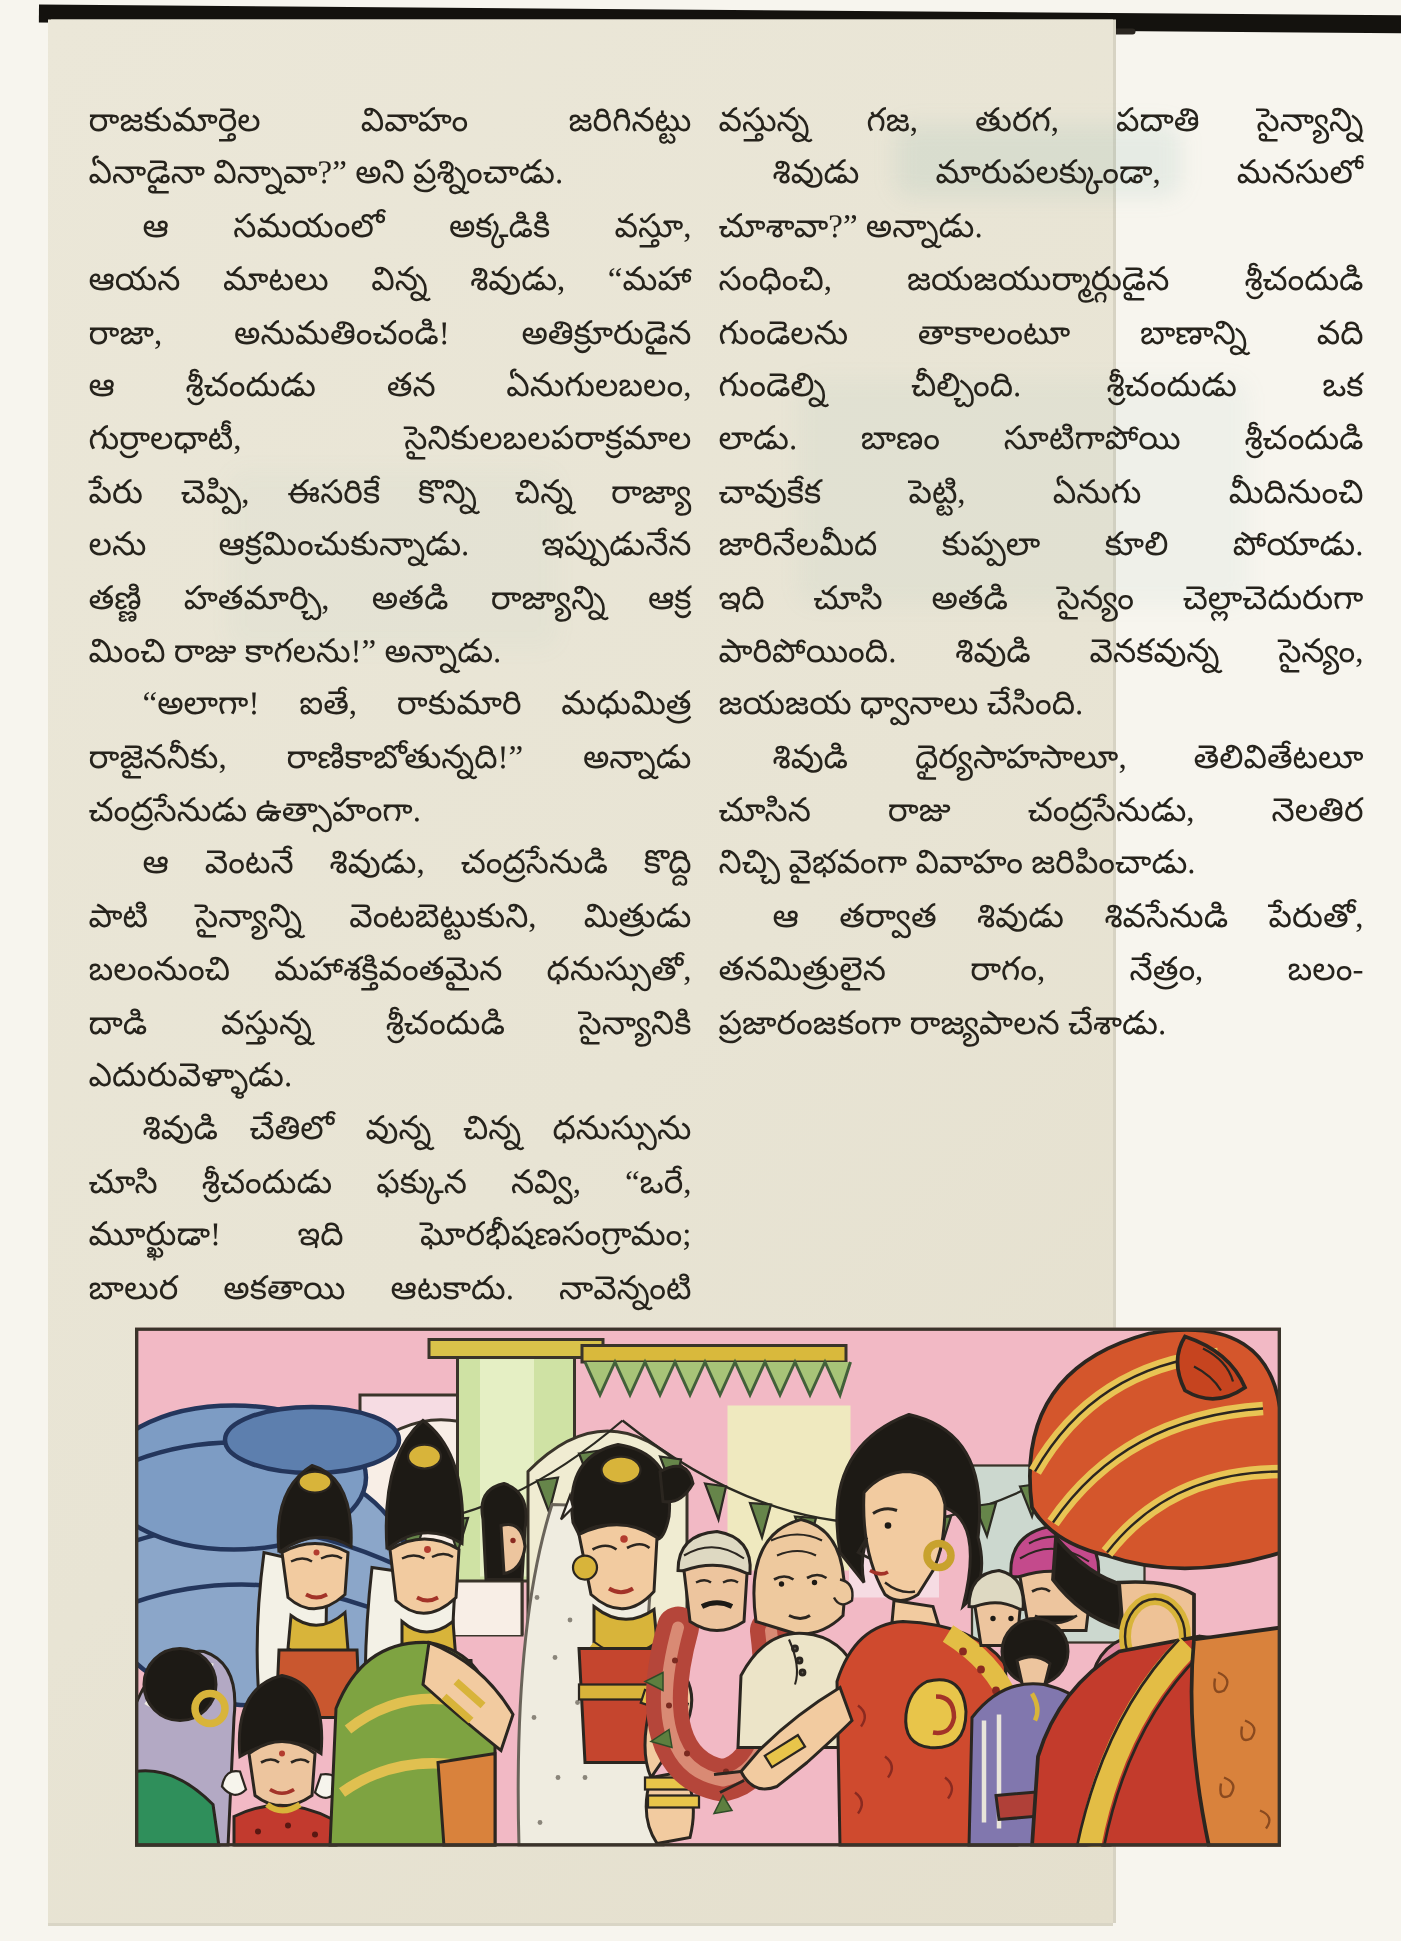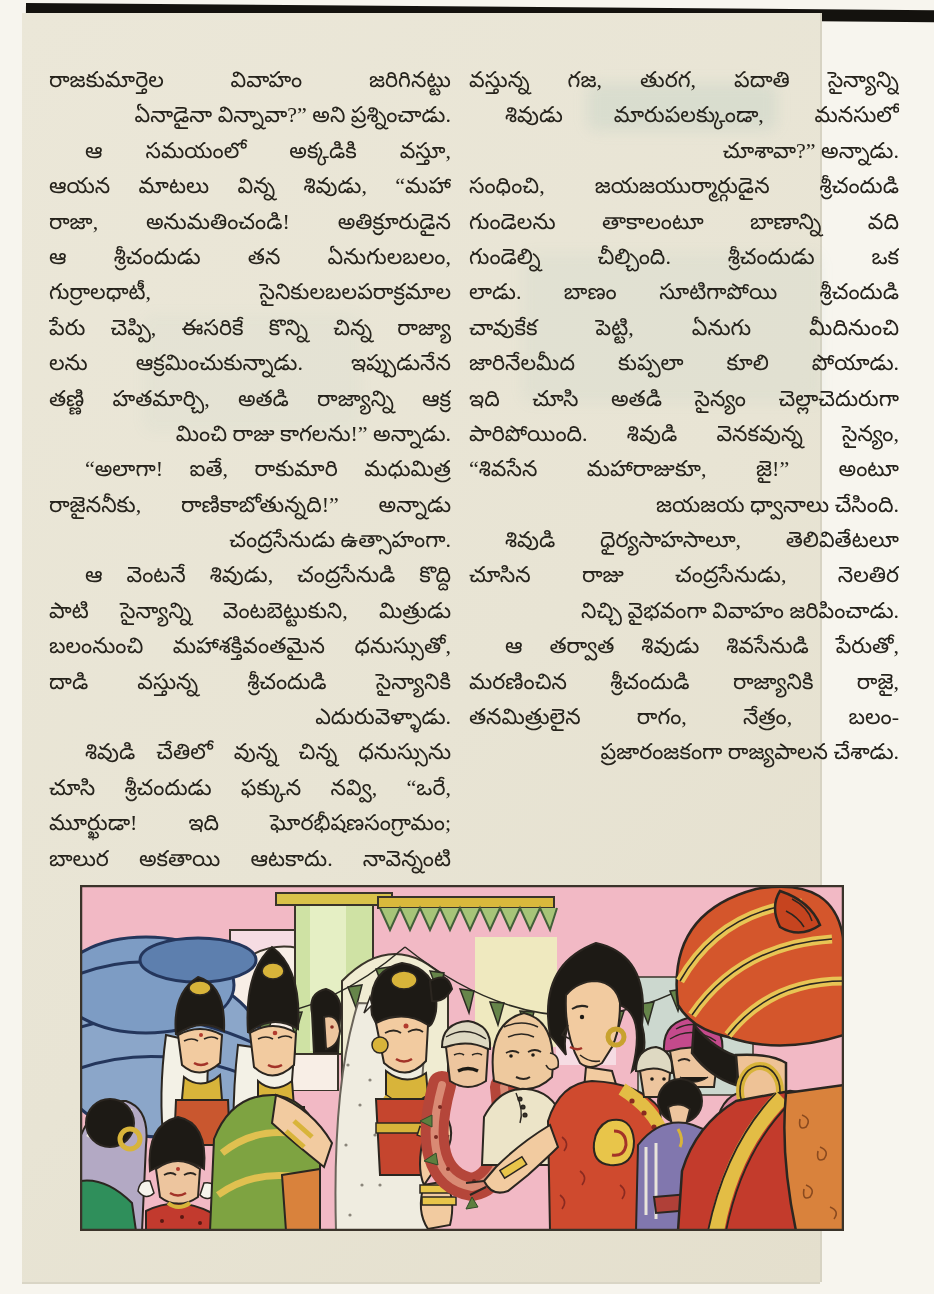--- a/index.html
+++ b/index.html
@@ -3,30 +3,30 @@
 <meta charset="utf-8">
 <style>
   html,body{margin:0;padding:0;background:#b9b5a9;}
   #stage{position:relative;width:934px;height:1294px;overflow:hidden;
          background:#f7f5ee;font-family:"Liberation Serif",serif;}
   
   #topbar{position:absolute;left:26px;top:3px;width:912px;height:12px;
           background:#14120e;transform:rotate(0.45deg);transform-origin:left top;}
   #topdash{position:absolute;left:741px;top:19px;width:16px;height:4px;background:#2a2620;border-radius:2px;}
   
-  #page{position:absolute;left:22px;top:13px;width:798px;height:1269px;
+  #page{position:absolute;left:32px;top:13px;width:710px;height:1269px;
         background:linear-gradient(135deg,#ebe7d8 0%,#e8e4d4 55%,#e4dfcd 100%);
         box-shadow:2px 0 0 #d7d3c3,0 2px 0 #d9d5c5;}
   .ghost{position:absolute;background:rgba(118,168,160,.13);filter:blur(7px);border-radius:10px;pointer-events:none;}
   
   .col{position:absolute;top:49px;color:#26231c;font-size:22px;}
   #colL{left:27px;width:402px;}
   #colR{left:447px;width:430px;}
   .tline{height:35.4px;line-height:35.4px;overflow:hidden;white-space:nowrap;
-         text-rendering:optimizeLegibility;text-align:right;}
+         text-rendering:optimizeLegibility;}
   .tline.j{white-space:normal;text-align:justify;text-align-last:justify;}
   .tline.in{padding-left:36px;}
   
   #illus{position:absolute;left:58px;top:872px;width:764px;height:346px;}
   svg{display:block;}
 </style>
 </head>
 <body>
 
 <div id="stage">
@@ -69,27 +69,25 @@
         <div class="tline j in">శివుడు మారుపలక్కుండా, మనసులో</div>
         <div class="tline">చూశావా?” అన్నాడు.</div>
         <div class="tline j">సంధించి, జయజయుర్మార్గుడైన శ్రీచందుడి</div>
         <div class="tline j">గుండెలను తాకాలంటూ బాణాన్ని వది</div>
         <div class="tline j">గుండెల్ని చీల్చింది. శ్రీచందుడు ఒక</div>
         <div class="tline j">లాడు. బాణం సూటిగాపోయి శ్రీచందుడి</div>
         <div class="tline j">చావుకేక పెట్టి, ఏనుగు మీదినుంచి</div>
         <div class="tline j">జారినేలమీద కుప్పలా కూలి పోయాడు.</div>
         <div class="tline j">ఇది చూసి అతడి సైన్యం చెల్లాచెదురుగా</div>
         <div class="tline j">పారిపోయింది. శివుడి వెనకవున్న సైన్యం,</div>
-        <div class="tline j">“శివసేన మహారాజుకూ, జై!” అంటూ</div>
         <div class="tline">జయజయ ధ్వానాలు చేసింది.</div>
         <div class="tline j in">శివుడి ధైర్యసాహసాలూ, తెలివితేటలూ</div>
         <div class="tline j">చూసిన రాజు చంద్రసేనుడు, నెలతిర</div>
         <div class="tline">నిచ్చి వైభవంగా వివాహం జరిపించాడు.</div>
         <div class="tline j in">ఆ తర్వాత శివుడు శివసేనుడి పేరుతో,</div>
-        <div class="tline j">మరణించిన శ్రీచందుడి రాజ్యానికి రాజై,</div>
         <div class="tline j">తనమిత్రులైన రాగం, నేత్రం, బలం-</div>
         <div class="tline">ప్రజారంజకంగా రాజ్యపాలన చేశాడు.</div>
       </div>
 
     <div id="illus">
       <svg viewBox="0 0 764 346" width="764" height="346">
 
         <rect x="0" y="0" width="764" height="346" fill="#f2b9c5"></rect>
         <g stroke="#3a342a" stroke-width="2">
           <rect x="150" y="45" width="108" height="160" fill="#f6dce3"></rect>

